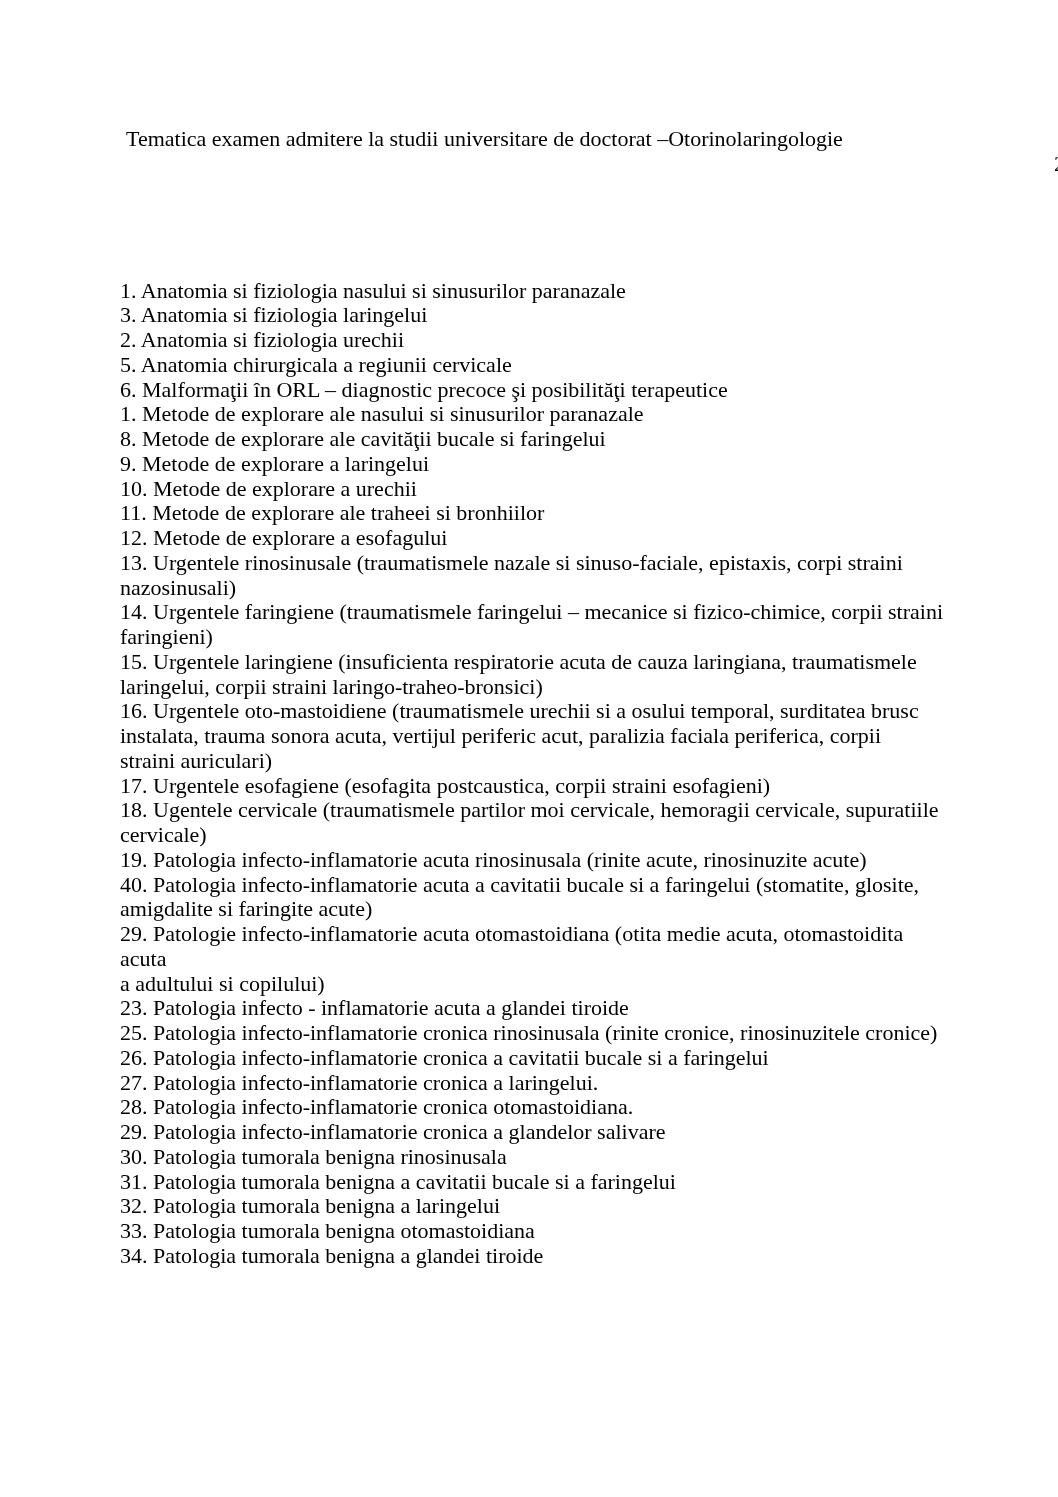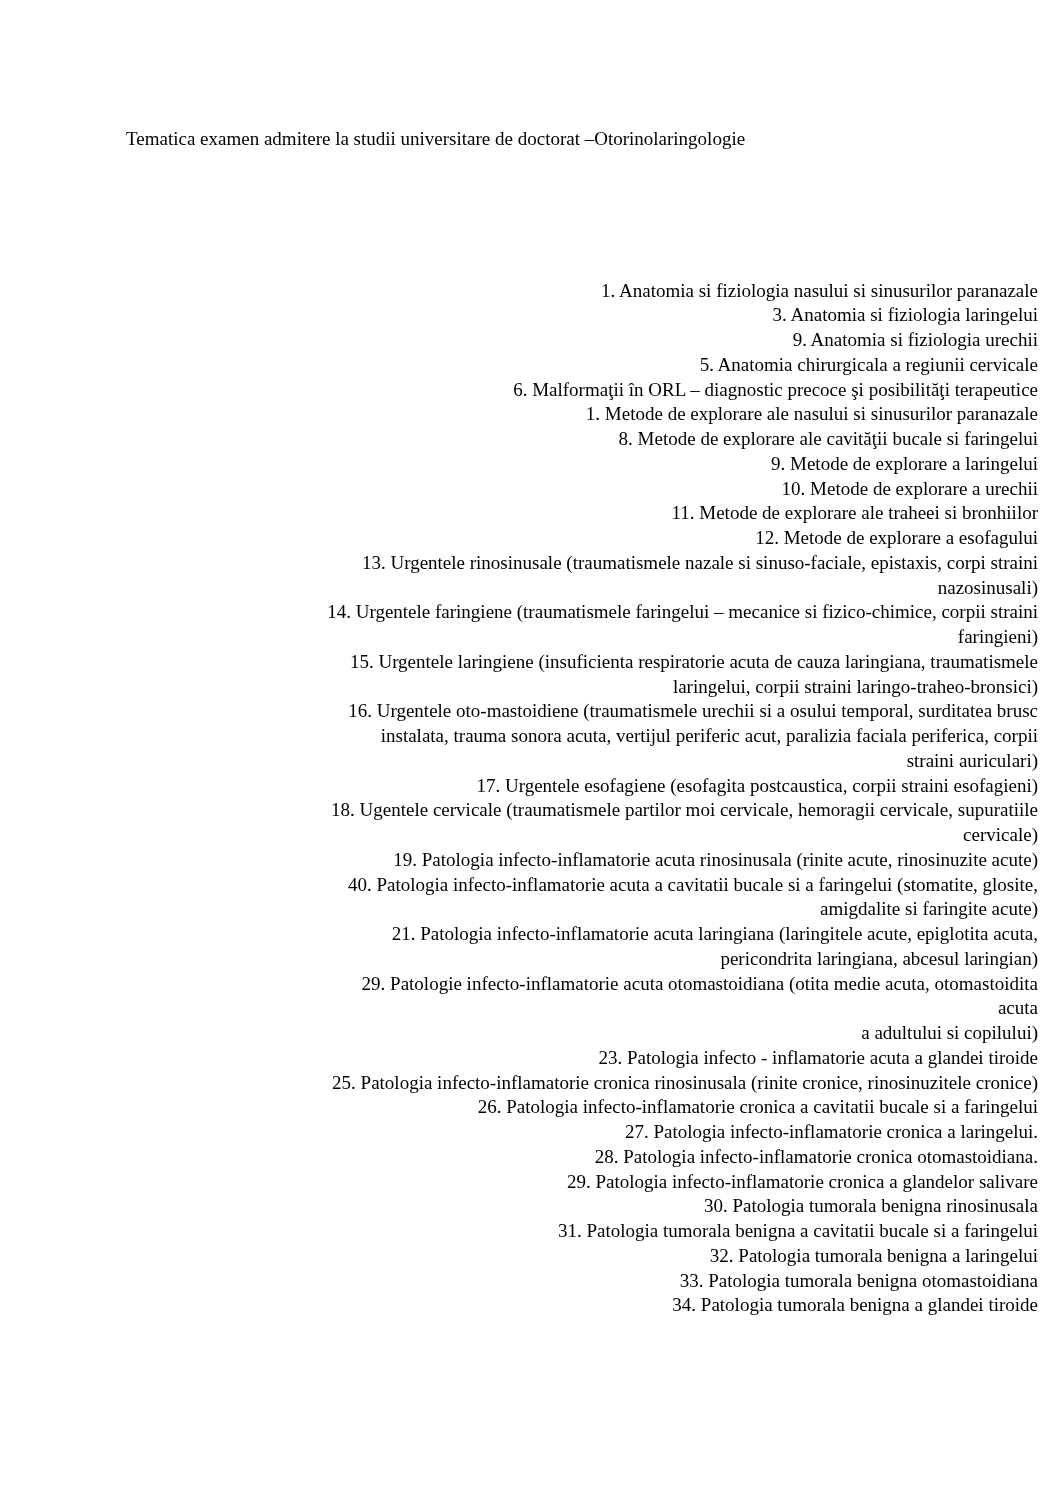--- a/index.html
+++ b/index.html
@@ -7,52 +7,51 @@
     padding: 0;
     background: #ffffff;
   }
   .page {
     position: relative;
     width: 1058px;
     height: 1497px;
     background: #ffffff;
     color: #000000;
     font-family: "Liberation Serif", "DejaVu Serif", serif;
-    font-size: 19px;
+    font-size: 22px;
     line-height: 24.75px;
     overflow: hidden;
     box-sizing: border-box;
   }
   .doc-title {
     margin: 127px 0 0 126px;
     white-space: nowrap;
   }
   .doc-year {
     text-align: right;
     width: 100%;
     padding-left: 40px;
   }
   .topics {
     margin: 102px 20px 0 120px;
   }
   .topic {
     white-space: pre-line;
-    text-align: right;
   }
 </style>
 </head>
 <body>
 
 <div class="page">
   <div class="doc-title">Tematica examen admitere la studii universitare de doctorat –Otorinolaringologie</div>
   <div class="doc-year">2020</div>
   <div class="topics">
       <div class="topic">1. Anatomia si fiziologia nasului si sinusurilor paranazale</div>
       <div class="topic">3. Anatomia si fiziologia laringelui</div>
-      <div class="topic">9. Anatomia si fiziologia urechii</div>
+      <div class="topic">2. Anatomia si fiziologia urechii</div>
       <div class="topic">5. Anatomia chirurgicala a regiunii cervicale</div>
       <div class="topic">6. Malformaţii în ORL – diagnostic precoce şi posibilităţi terapeutice</div>
       <div class="topic">1. Metode de explorare ale nasului si sinusurilor paranazale</div>
       <div class="topic">8. Metode de explorare ale cavităţii bucale si faringelui</div>
       <div class="topic">9. Metode de explorare a laringelui</div>
       <div class="topic">10. Metode de explorare a urechii</div>
       <div class="topic">11. Metode de explorare ale traheei si bronhiilor</div>
       <div class="topic">12. Metode de explorare a esofagului</div>
       <div class="topic">13. Urgentele rinosinusale (traumatismele nazale si sinuso-faciale, epistaxis, corpi straini
 nazosinusali)</div>
@@ -62,22 +61,20 @@
 laringelui, corpii straini laringo-traheo-bronsici)</div>
       <div class="topic">16. Urgentele oto-mastoidiene (traumatismele urechii si a osului temporal, surditatea brusc
 instalata, trauma sonora acuta, vertijul periferic acut, paralizia faciala periferica, corpii
 straini auriculari)</div>
       <div class="topic">17. Urgentele esofagiene (esofagita postcaustica, corpii straini esofagieni)</div>
       <div class="topic">18. Ugentele cervicale (traumatismele partilor moi cervicale, hemoragii cervicale, supuratiile
 cervicale)</div>
       <div class="topic">19. Patologia infecto-inflamatorie acuta rinosinusala (rinite acute, rinosinuzite acute)</div>
       <div class="topic">40. Patologia infecto-inflamatorie acuta a cavitatii bucale si a faringelui (stomatite, glosite,
 amigdalite si faringite acute)</div>
-      <div class="topic">21. Patologia infecto-inflamatorie acuta laringiana (laringitele acute, epiglotita acuta,
-pericondrita laringiana, abcesul laringian)</div>
       <div class="topic">29. Patologie infecto-inflamatorie acuta otomastoidiana (otita medie acuta, otomastoidita
 acuta
 a adultului si copilului)</div>
       <div class="topic">23. Patologia infecto - inflamatorie acuta a glandei tiroide</div>
       <div class="topic">25. Patologia infecto-inflamatorie cronica rinosinusala (rinite cronice, rinosinuzitele cronice)</div>
       <div class="topic">26. Patologia infecto-inflamatorie cronica a cavitatii bucale si a faringelui</div>
       <div class="topic">27. Patologia infecto-inflamatorie cronica a laringelui.</div>
       <div class="topic">28. Patologia infecto-inflamatorie cronica otomastoidiana.</div>
       <div class="topic">29. Patologia infecto-inflamatorie cronica a glandelor salivare</div>
       <div class="topic">30. Patologia tumorala benigna rinosinusala</div>

